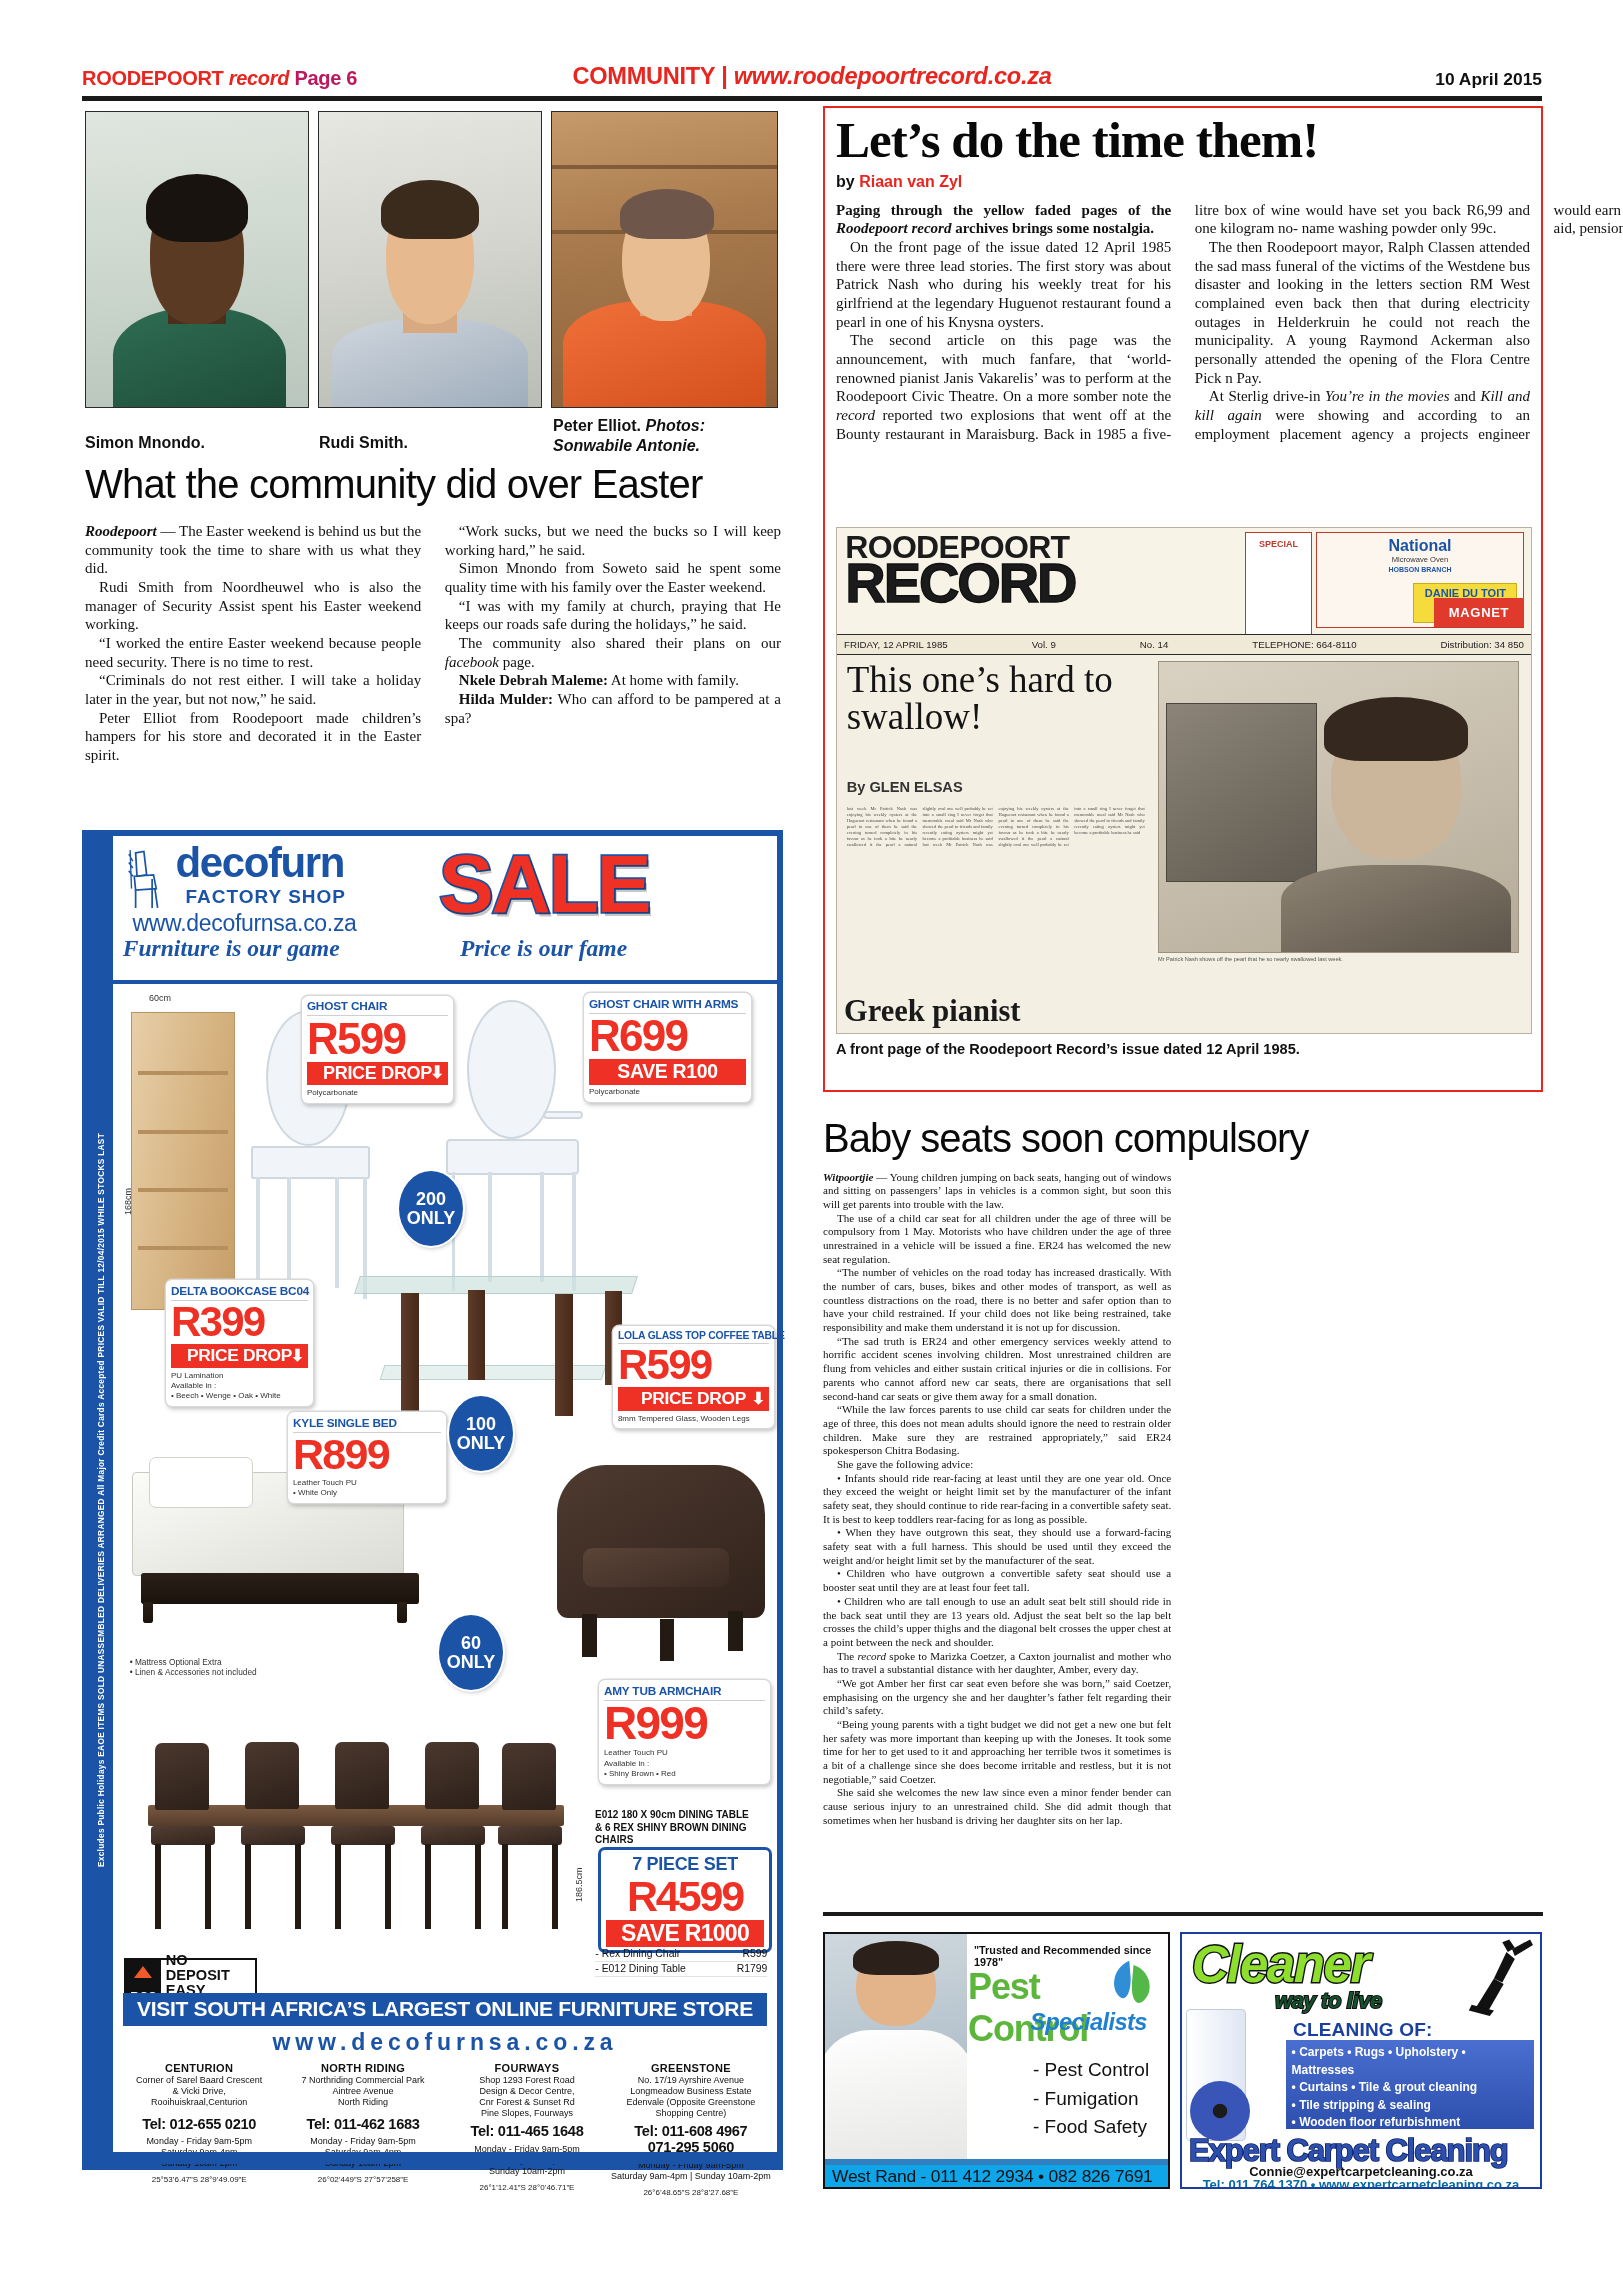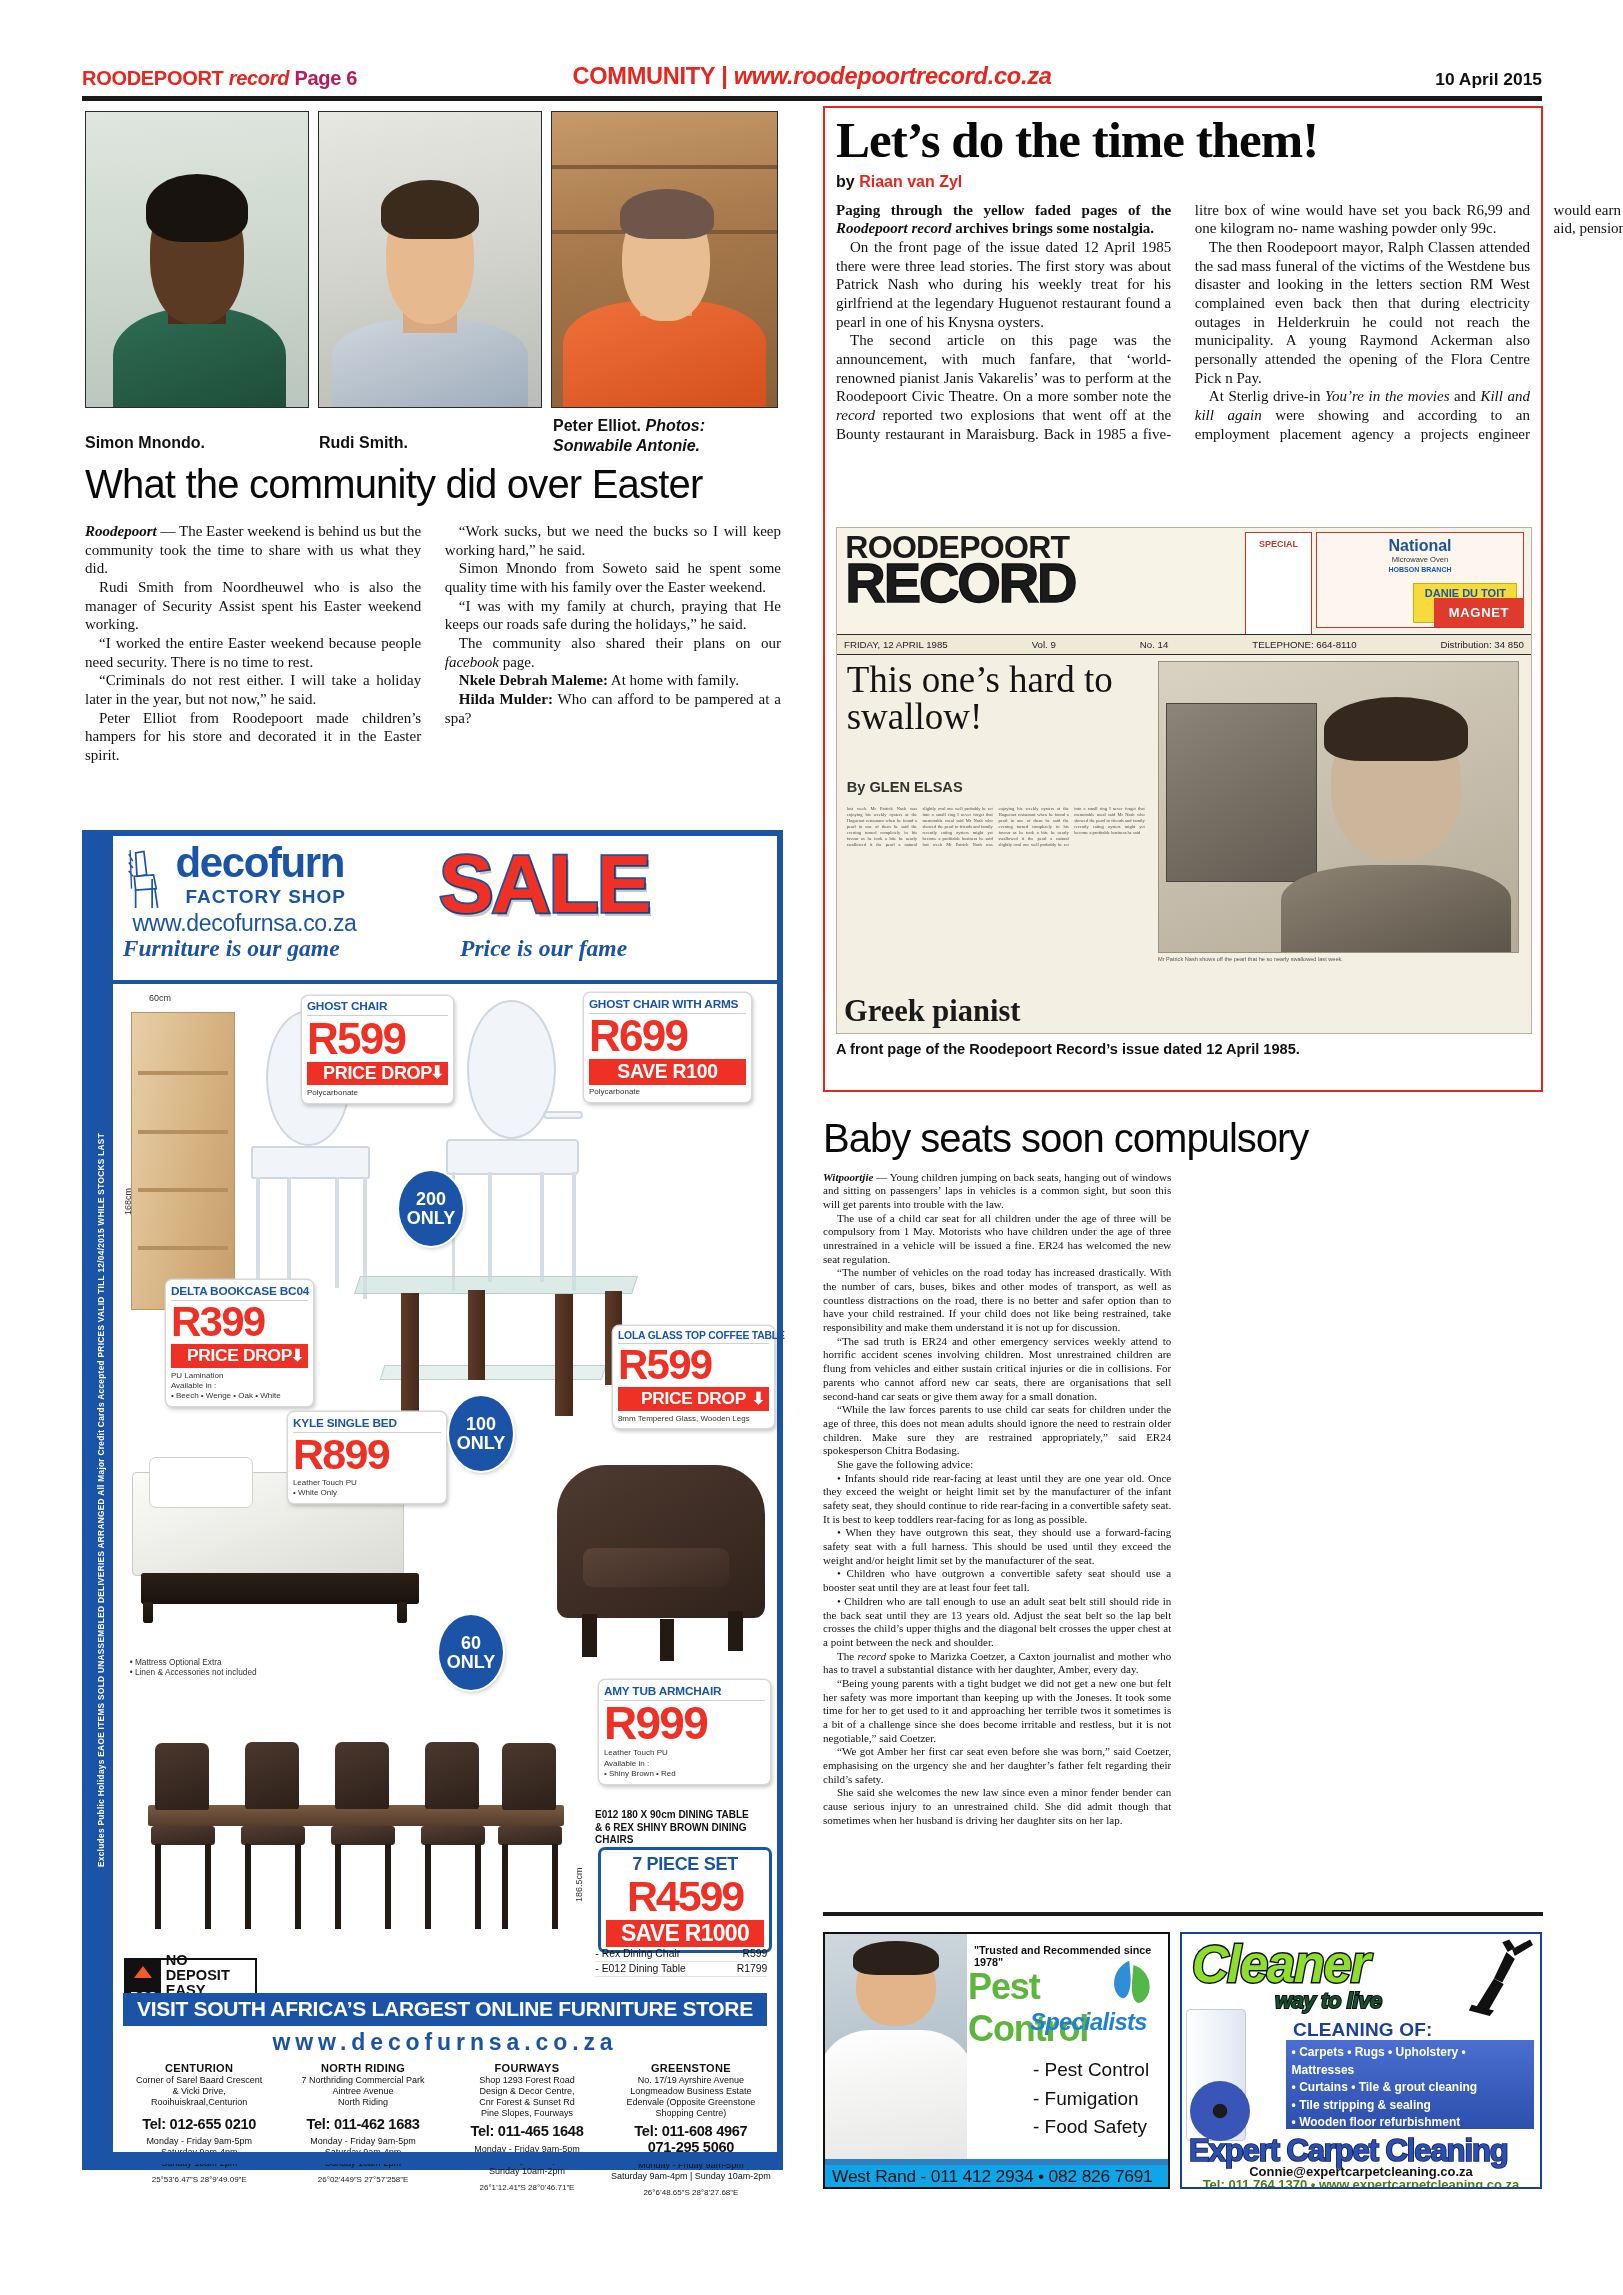--- a/index.html
+++ b/index.html
@@ -371,21 +371,21 @@
   .c-svcbox { position:absolute; left:104px; top:106px; right:5.6px; height:89px;
               background:linear-gradient(180deg,#4a6fd0,#2d4fae); color:#fff;
               font-family:"Liberation Sans",sans-serif; font-size:12px; font-weight:700;
               line-height:1.46; padding:4.2px 5.6px; }
   .c-brand { position:absolute; left:7px; top:199px; font-family:"Liberation Sans",sans-serif;
              font-size:31px; font-weight:700; color:#2d4fae; letter-spacing:-1.1px;
              -webkit-text-stroke:1.7px #0e2163; paint-order: stroke fill; }
   .c-mail { position:absolute; left:0; right:0; top:230px; text-align:center;
             font-family:"Liberation Sans",sans-serif; font-size:13px; font-weight:700; color:#111; }
   .c-tel { position:absolute; left:0; right:0; top:243px; text-align:center;
-           font-family:"Liberation Sans",sans-serif; font-size:13px; font-weight:700; color:#4d7c0f; }
+           font-family:"Liberation Sans",sans-serif; font-size:13px; font-weight:700; color:#0369a1; }
 </style>
 </head>
 <body>
 
 <div class="page">
 
   <div class="masthead">
     <div class="mh-left">
       <span class="red">ROODEPOORT</span>
       <span class="red"><i>record</i></span>
@@ -793,22 +793,22 @@
         <p>The use of a child car seat for all children under the age of three will be compulsory from 1 May. Motorists who have children under the age of three unrestrained in a vehicle will be issued a fine. ER24 has welcomed the new seat regulation.</p>
         <p>“The number of vehicles on the road today has increased drastically. With the number of cars, buses, bikes and other modes of transport, as well as countless distractions on the road, there is no better and safer option than to have your child restrained. If your child does not like being restrained, take responsibility and make them understand it is not up for discussion.</p>
         <p>“The sad truth is ER24 and other emergency services weekly attend to horrific accident scenes involving children. Most unrestrained children are flung from vehicles and either sustain critical injuries or die in collisions. For parents who cannot afford new car seats, there are organisations that sell second-hand car seats or give them away for a small donation.</p>
         <p>“While the law forces parents to use child car seats for children under the age of three, this does not mean adults should ignore the need to restrain older children. Make sure they are restrained appropriately,” said ER24 spokesperson Chitra Bodasing.</p>
         <p>She gave the following advice:</p>
         <p>• Infants should ride rear-facing at least until they are one year old. Once they exceed the weight or height limit set by the manufacturer of the infant safety seat, they should continue to ride rear-facing in a convertible safety seat. It is best to keep toddlers rear-facing for as long as possible.</p>
         <p>• When they have outgrown this seat, they should use a forward-facing safety seat with a full harness. This should be used until they exceed the weight and/or height limit set by the manufacturer of the seat.</p>
         <p>• Children who have outgrown a convertible safety seat should use a booster seat until they are at least four feet tall.</p>
         <p>• Children who are tall enough to use an adult seat belt still should ride in the back seat until they are 13 years old. Adjust the seat belt so the lap belt crosses the child’s upper thighs and the diagonal belt crosses the upper chest at a point between the neck and shoulder.</p>
         <p>The <i>record</i> spoke to Marizka Coetzer, a Caxton journalist and mother who has to travel a substantial distance with her daughter, Amber, every day.</p>
+        <p>“We got Amber her first car seat even before she was born,” said Coetzer, emphasising on the urgency she and her daughter’s father felt regarding their child’s safety.</p>
         <p>“Being young parents with a tight budget we did not get a new one but felt her safety was more important than keeping up with the Joneses. It took some time for her to get used to it and approaching her terrible twos it sometimes is a bit of a challenge since she does become irritable and restless, but it is not negotiable,” said Coetzer.</p>
-        <p>“We got Amber her first car seat even before she was born,” said Coetzer, emphasising on the urgency she and her daughter’s father felt regarding their child’s safety.</p>
         <p>She said she welcomes the new law since even a minor fender bender can cause serious injury to an unrestrained child. She did admit though that sometimes when her husband is driving her daughter sits on her lap.</p>
       </div>
   </div>
   <div class="baby-rule"></div>
 
   <div class="pest">
     <div class="pest-photo">
       <div class="pp-shirt"></div>
         <div class="pp-head"></div>
         <div class="pp-hair"></div>

